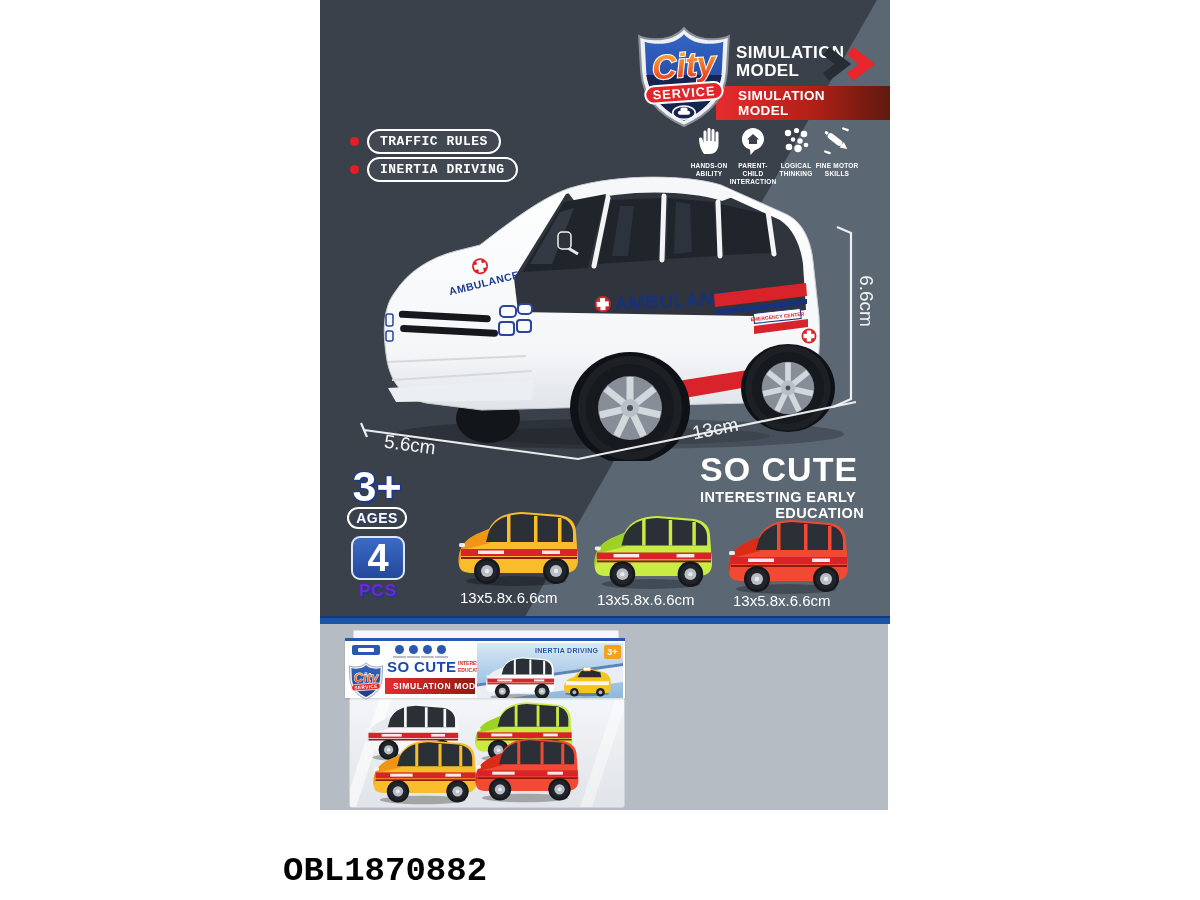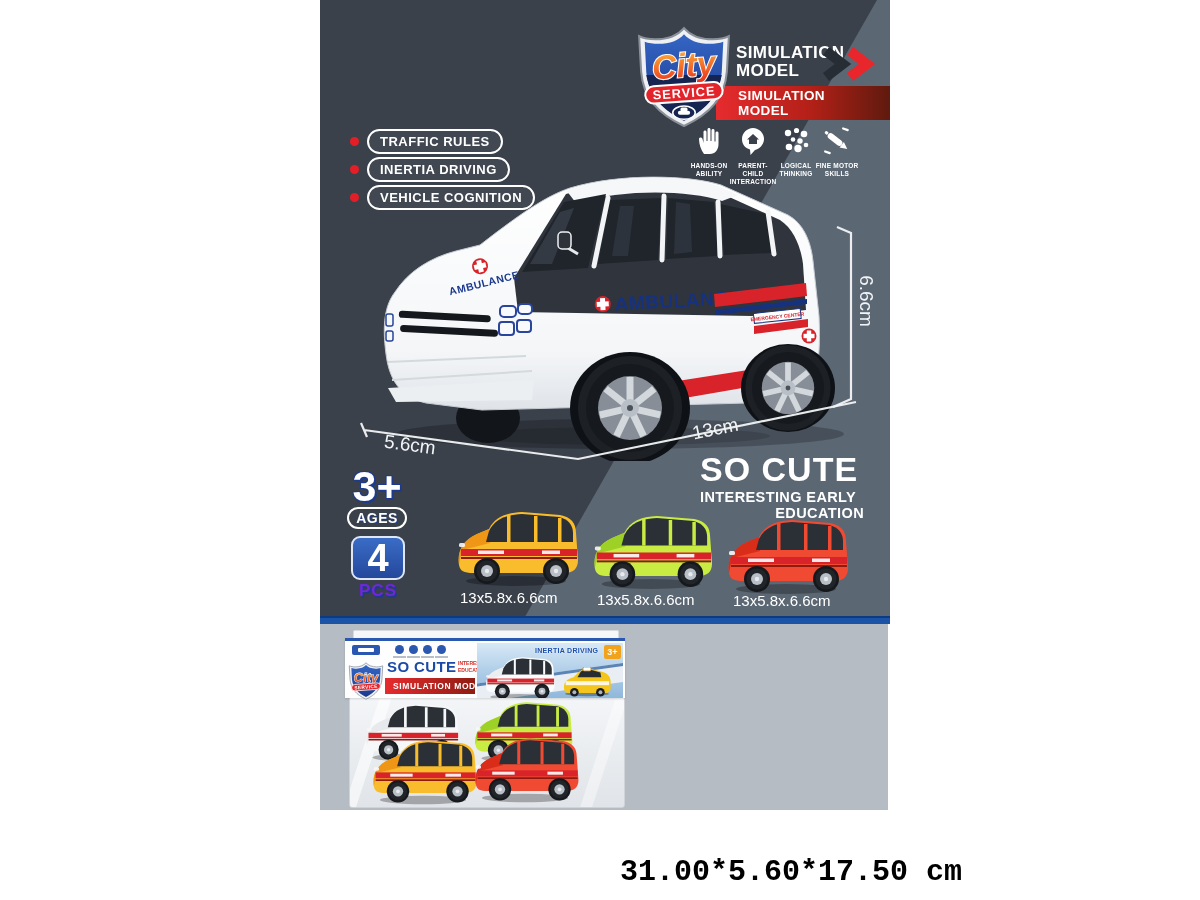--- a/index.html
+++ b/index.html
@@ -17,21 +17,21 @@
   .banner{left:396px;top:86px;width:176px;height:34px;background:linear-gradient(90deg,#e62b2e 0%,#b22017 55%,#5f1a0e 100%);
           color:#fff;font-weight:900;font-size:13.5px;line-height:1.12;letter-spacing:.4px;
           display:flex;flex-direction:column;justify-content:center;padding-left:22px;box-sizing:border-box;}
   
   .feature{top:126px;width:50px;text-align:center;color:#fff;}
   .feature .cap{font-size:6.5px;font-weight:700;letter-spacing:.2px;line-height:1.25;margin-top:2px;}
   
   .bullet{left:350px;display:flex;align-items:center;}
   .bullet .dot{width:9px;height:9px;border-radius:50%;background:#e41e26;margin-right:8px;flex:none;}
   .bullet .pill{border:2px solid #fff;border-radius:13px;padding:3px 11px;color:#fff;
-                font-weight:900;font-size:13px;letter-spacing:.5px;background:rgba(255,255,255,.04);white-space:nowrap;}
+                font-weight:900;font-size:13px;letter-spacing:.5px;background:rgba(255,255,255,.04);white-space:nowrap;font-family:Liberation Mono, monospace;}
   
   .dim{color:#f2f4f6;font-size:19px;font-weight:500;}
   
   .tagline{left:700px;top:452px;width:164px;color:#fff;text-align:left;}
   .tagline .l1{font-size:34px;font-weight:900;letter-spacing:1px;line-height:1;}
   .tagline .l2{font-size:14.5px;font-weight:900;letter-spacing:.4px;margin-top:3px;}
   .tagline .l3{font-size:14.5px;font-weight:900;letter-spacing:.4px;text-align:right;}
   
   .ageb{left:344px;top:466px;width:66px;text-align:center;color:#fff;}
   .ageb .n{font-size:43px;font-weight:900;line-height:.95;
@@ -171,24 +171,20 @@
       <span>SKILLS</span></div>
   </div>
 
   <div class="abs bullet" style="top:129px;">
     <span class="dot"></span>
     <span class="pill">TRAFFIC RULES</span>
   </div>
   <div class="abs bullet" style="top:157px;">
     <span class="dot"></span>
     <span class="pill">INERTIA DRIVING</span>
-  </div>
-  <div class="abs bullet" style="top:185px;">
-    <span class="dot"></span>
-    <span class="pill">VEHICLE COGNITION</span>
   </div>
 
   <svg class="abs" style="left:362px;top:156px;width:500px;height:305px" viewBox="0 0 500 305">
     <defs>
       <linearGradient id="vanBody" x1="0" y1="0" x2="0" y2="1">
         <stop offset="0" stop-color="#ffffff"></stop>
           <stop offset=".75" stop-color="#f4f6f8"></stop>
           <stop offset="1" stop-color="#dfe3e8"></stop>
       </linearGradient>
       <g id="alloy">
@@ -408,15 +404,15 @@
         <path d="M50,8 C55,14 64,17.5 75,17.5 C80,17.5 85,17 88.5,15.5 L87,45 C85,67 73,81 50,92 C27,81 15,67 13,45 L11.5,15.5 C15,17 20,17.5 25,17.5 C36,17.5 45,14 50,8 Z" fill="url(#shieldGrad)"></path>
         <text x="50" y="52" text-anchor="middle" font-size="34" font-weight="900" font-style="italic" fill="url(#cityGrad)" stroke="#fff" stroke-width="2" paint-order="stroke">City</text>
         <g transform="rotate(-4 50 66)">
           <rect x="12" y="57" width="76" height="17" rx="8.5" fill="#e3242b" stroke="#fff" stroke-width="2"></rect>
           <text x="50" y="70" text-anchor="middle" font-size="12.5" font-weight="900" fill="#fff" letter-spacing="1">SERVICE</text>
         </g>
       </svg>
     </div>
   </div>
 
-  <div class="abs footer-text" style="left:620px;top:855px;font-size:30px;">31.00*5.60*17.50 cm</div>
+  <div class="abs footer-text" style="left:283px;top:852px;font-size:34px;">OBL1870882</div>
 
 </div>
 
 </body></html>

